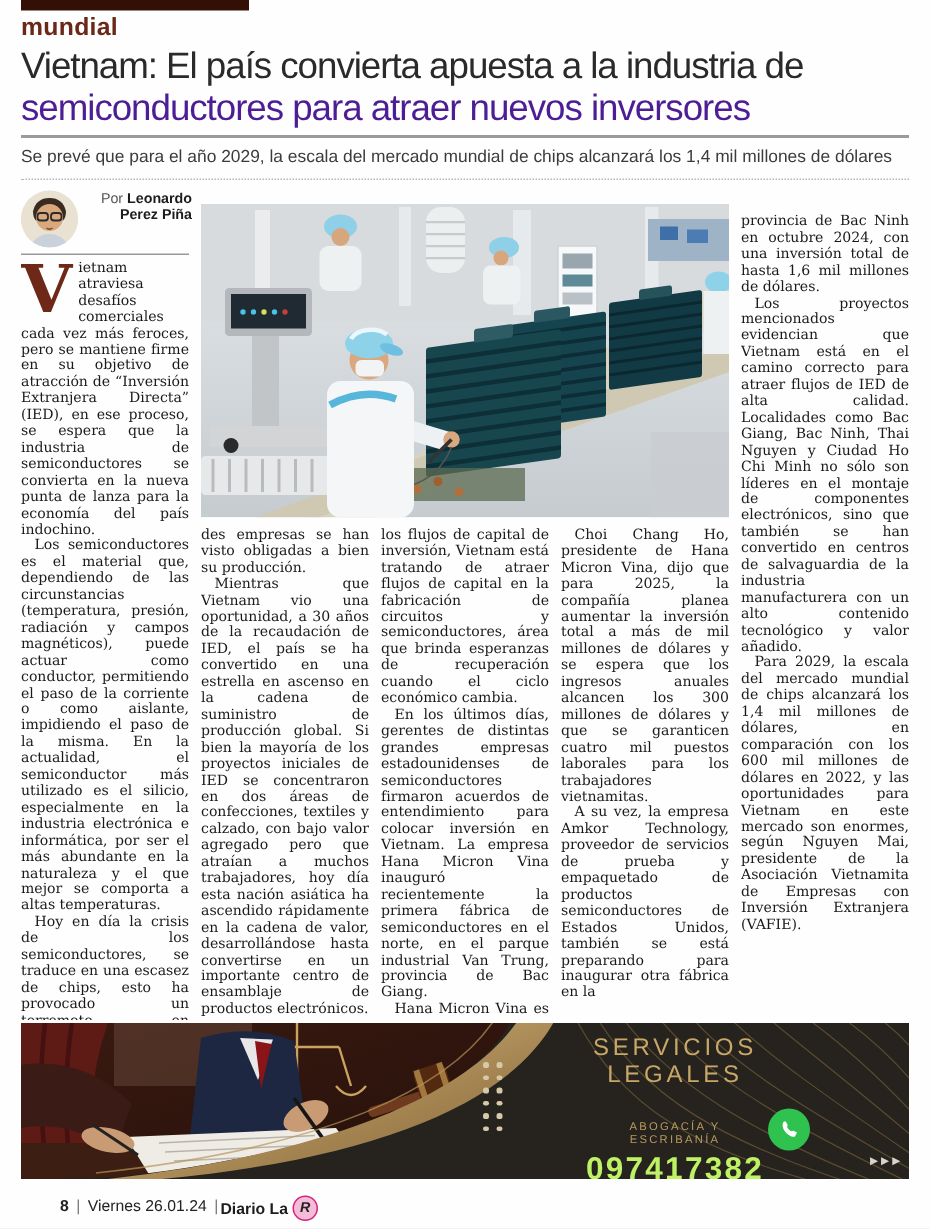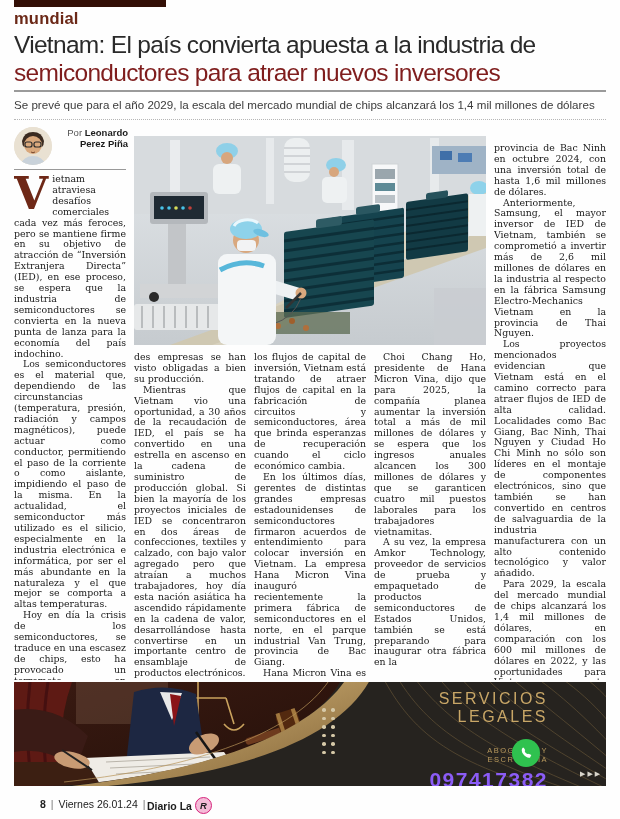--- a/index.html
+++ b/index.html
@@ -3,21 +3,21 @@
 <meta charset="utf-8">
 <style>
   html,body{margin:0;padding:0;background:#e9e9e9;}
   .page{position:relative;width:620px;height:819px;background:#fefefe;overflow:hidden;
         font-family:"Liberation Sans",sans-serif;}
   
   .topbar{position:absolute;left:14px;top:0;width:152px;height:7px;background:#330f06;}
   .kicker{position:absolute;left:14px;top:9px;font-size:16.5px;font-weight:bold;color:#6b2817;letter-spacing:.2px;}
   .headline{position:absolute;left:14px;white-space:nowrap;font-size:24.5px;letter-spacing:-.7px;color:#2a2a2a;font-weight:400;}
   .headline.l1{top:31px;}
-  .headline.l2{top:59px;color:#7f1d1d;}
+  .headline.l2{top:59px;color:#4c1d95;}
   .rule-solid{position:absolute;left:14px;top:90px;width:592px;height:2px;background:#9a9a9a;}
   .deck{position:absolute;left:14px;top:98px;width:592px;font-size:11.6px;color:#3b3b3b;}
   .rule-dotted{position:absolute;left:14px;top:119px;width:592px;border-top:1px dotted #b5b5b5;}
   
   .byline{position:absolute;left:14px;top:127px;width:114px;height:40px;display:flex;gap:6px;}
   .avatar{width:38px;height:38px;border-radius:50%;overflow:hidden;flex:0 0 38px;background:#e8e0d2;}
   .byline-text{flex:1;text-align:right;font-size:9.5px;line-height:11px;color:#1c1c1c;}
   .byline-text .pref{color:#555;font-weight:400;}
   .byline-text b{font-weight:bold;}
   .byline-rule{position:absolute;left:14px;top:169px;width:112px;height:1px;background:#999;}
@@ -33,24 +33,24 @@
   #col4{left:374px;top:352px;height:327px;}
   #col5{left:494px;top:143px;height:537px;}
   .dropcap{float:left;font-family:"DejaVu Serif",serif;font-weight:bold;color:#6e2817;
            font-size:44px;line-height:34px;margin:3px 4px 0 0;}
   
   .ad{position:absolute;left:14px;top:682px;width:592px;height:104px;background:#26231f;overflow:hidden;}
   .ad-photo{position:absolute;left:0;top:0;width:340px;height:104px;}
   .ad-overlay{position:absolute;left:0;top:0;width:592px;height:104px;pointer-events:none;}
   .ad-dots{position:absolute;left:308px;top:26px;display:grid;grid-template-columns:4px 4px;gap:5px;}
   .ad-dots i{width:3.5px;height:3.5px;border-radius:50%;background:#d6c9a8;}
-  .ad-text{position:absolute;left:338px;top:8px;width:196px;text-align:right;color:#c9a767;}
+  .ad-text{position:absolute;left:338px;top:8px;width:196px;text-align:center;color:#c9a767;}
   .ad-title{font-size:16px;line-height:17.5px;letter-spacing:2.5px;font-weight:400;}
   .ad-sub{font-size:7.5px;line-height:9px;letter-spacing:1.5px;color:#b99a5e;margin-top:21px;}
-  .ad-phone{font-size:21px;line-height:24px;font-weight:bold;letter-spacing:1.5px;margin-top:4px;color:#8b5cf6;}
+  .ad-phone{font-size:21px;line-height:24px;font-weight:bold;letter-spacing:1.5px;margin-top:4px;color:#bef264;}
   .wa{position:absolute;left:498px;top:57px;width:28px;height:28px;border-radius:50%;background:#2fc24f;
       display:flex;align-items:center;justify-content:center;}
   .ad-arrows{position:absolute;left:566px;top:88px;font-size:7px;letter-spacing:2px;color:#d8d4cb;}
   
   .footer{position:absolute;left:40px;top:798px;font-size:10.5px;color:#222;display:flex;align-items:center;gap:5px;}
   .footer .pg{font-weight:bold;}
   .footer .sep{color:#777;font-weight:300;}
   .brand{position:absolute;left:147px;top:797px;display:flex;align-items:center;gap:3px;
          font-size:10.5px;font-weight:bold;color:#1c1c1c;}
   .r-badge{width:15px;height:15px;border-radius:50%;background:#f4bcd8;border:1.5px solid #d6247c;
@@ -195,21 +195,20 @@
     <p>los flujos de capital de inversión, Vietnam está tratando de atraer flujos de capital en la fabricación de circuitos y semiconductores, área que brinda esperanzas de recuperación cuando el ciclo económico cambia.</p>
     <p class="ind">En los últimos días, gerentes de distintas grandes empresas estadounidenses de semiconductores firmaron acuerdos de entendimiento para colocar inversión en Vietnam. La empresa Hana Micron Vina inauguró recientemente la primera fábrica de semiconductores en el norte, en el parque industrial Van Trung, provincia de Bac Giang.</p>
     <p class="ind">Hana Micron Vina es una empresa que fabrica y procesa placas de circuitos integrados utilizados para teléfonos</p>
   </div>
   <div class="col" id="col4">
     <p class="ind">Choi Chang Ho, presidente de Hana Micron Vina, dijo que para 2025, la compañía planea aumentar la inversión total a más de mil millones de dólares y se espera que los ingresos anuales alcancen los 300 millones de dólares y que se garanticen cuatro mil puestos laborales para los trabajadores vietnamitas.</p>
     <p class="ind">A su vez, la empresa Amkor Technology, proveedor de servicios de prueba y empaquetado de productos semiconductores de Estados Unidos, también se está preparando para inaugurar otra fábrica en la</p>
   </div>
   <div class="col" id="col5">
     <p>provincia de Bac Ninh en octubre 2024, con una inversión total de hasta 1,6 mil millones de dólares.</p>
-    <p class="ind">Anteriormente, Samsung, el mayor inversor de IED de Vietnam, también se comprometió a invertir más de 2,6 mil millones de dólares en la industria al respecto en la fábrica Samsung Electro-Mechanics Vietnam en la provincia de Thai Nguyen.</p>
     <p class="ind">Los proyectos mencionados evidencian que Vietnam está en el camino correcto para atraer flujos de IED de alta calidad. Localidades como Bac Giang, Bac Ninh, Thai Nguyen y Ciudad Ho Chi Minh no sólo son líderes en el montaje de componentes electrónicos, sino que también se han convertido en centros de salvaguardia de la industria manufacturera con un alto contenido tecnológico y valor añadido.</p>
     <p class="ind">Para 2029, la escala del mercado mundial de chips alcanzará los 1,4 mil millones de dólares, en comparación con los 600 mil millones de dólares en 2022, y las oportunidades para Vietnam en este mercado son enormes, según Nguyen Mai, presidente de la Asociación Vietnamita de Empresas con Inversión Extranjera (VAFIE).</p>
   </div>
 
   <div class="ad">
     <div class="ad-photo">
       <svg width="340" height="104" viewBox="0 0 340 104" preserveAspectRatio="none">
         <defs>
           <linearGradient id="abg" x1="0" y1="0" x2="1" y2="1">
             <stop offset="0" stop-color="#3a1a12"></stop>

